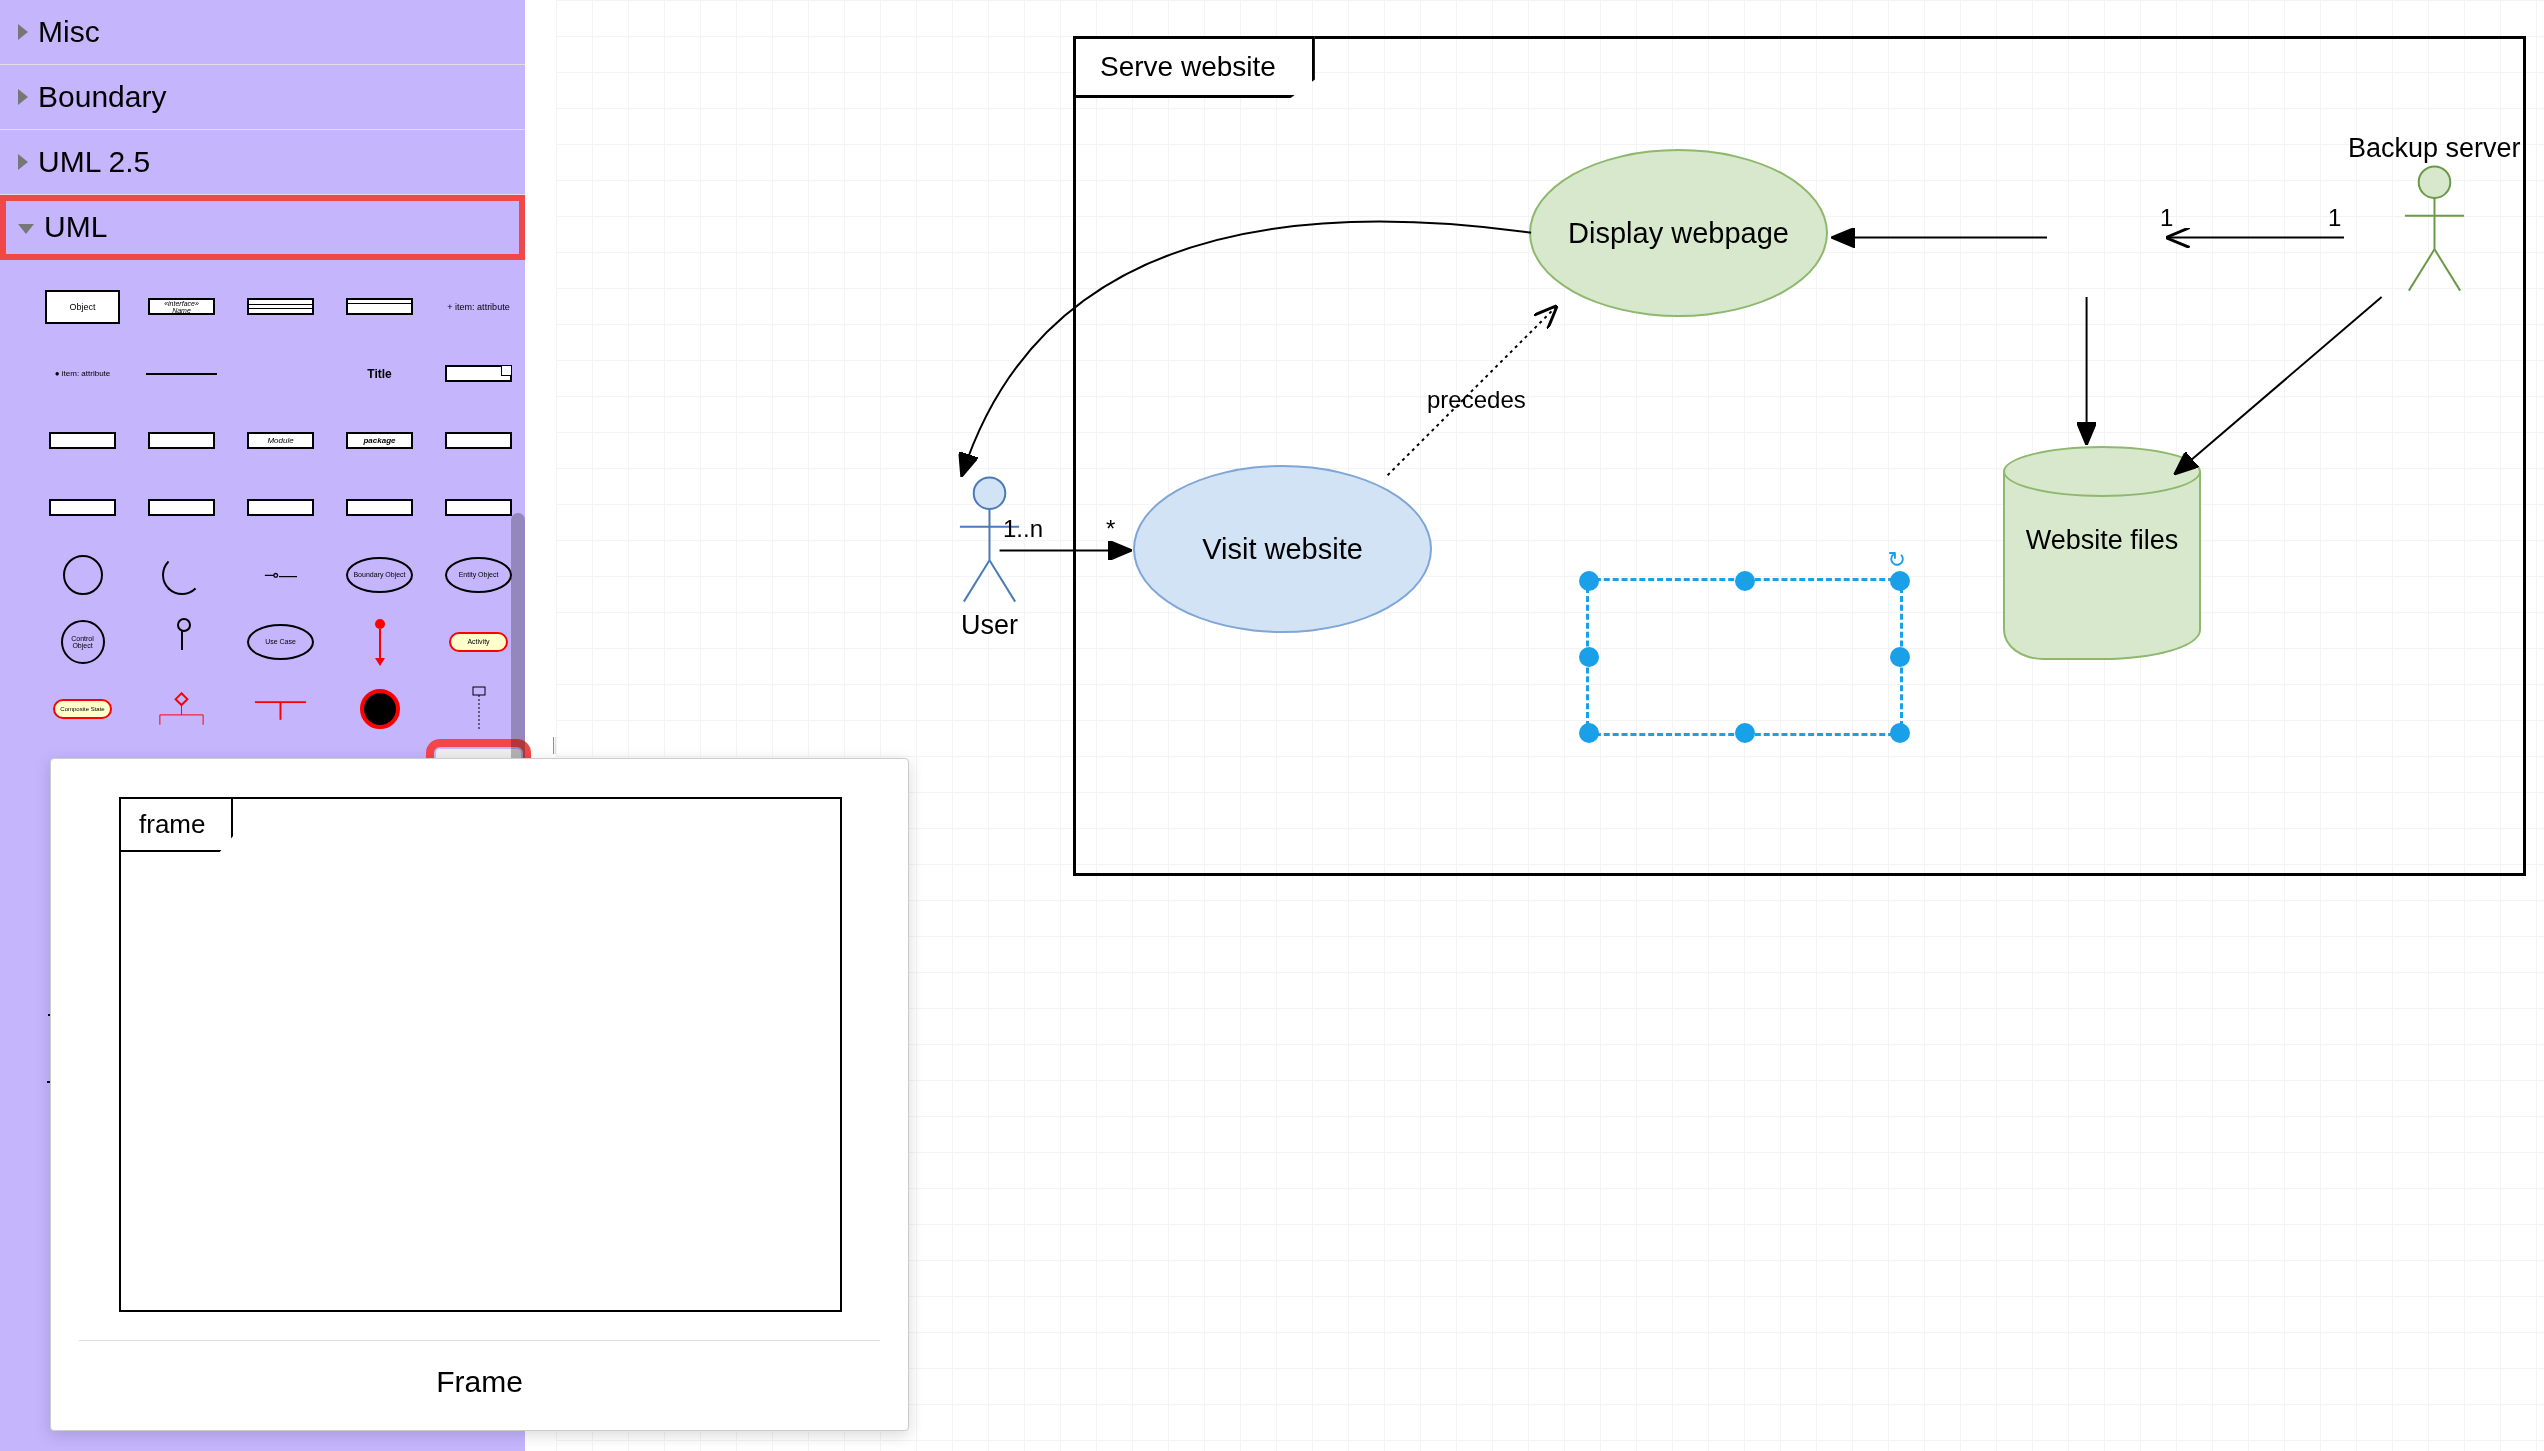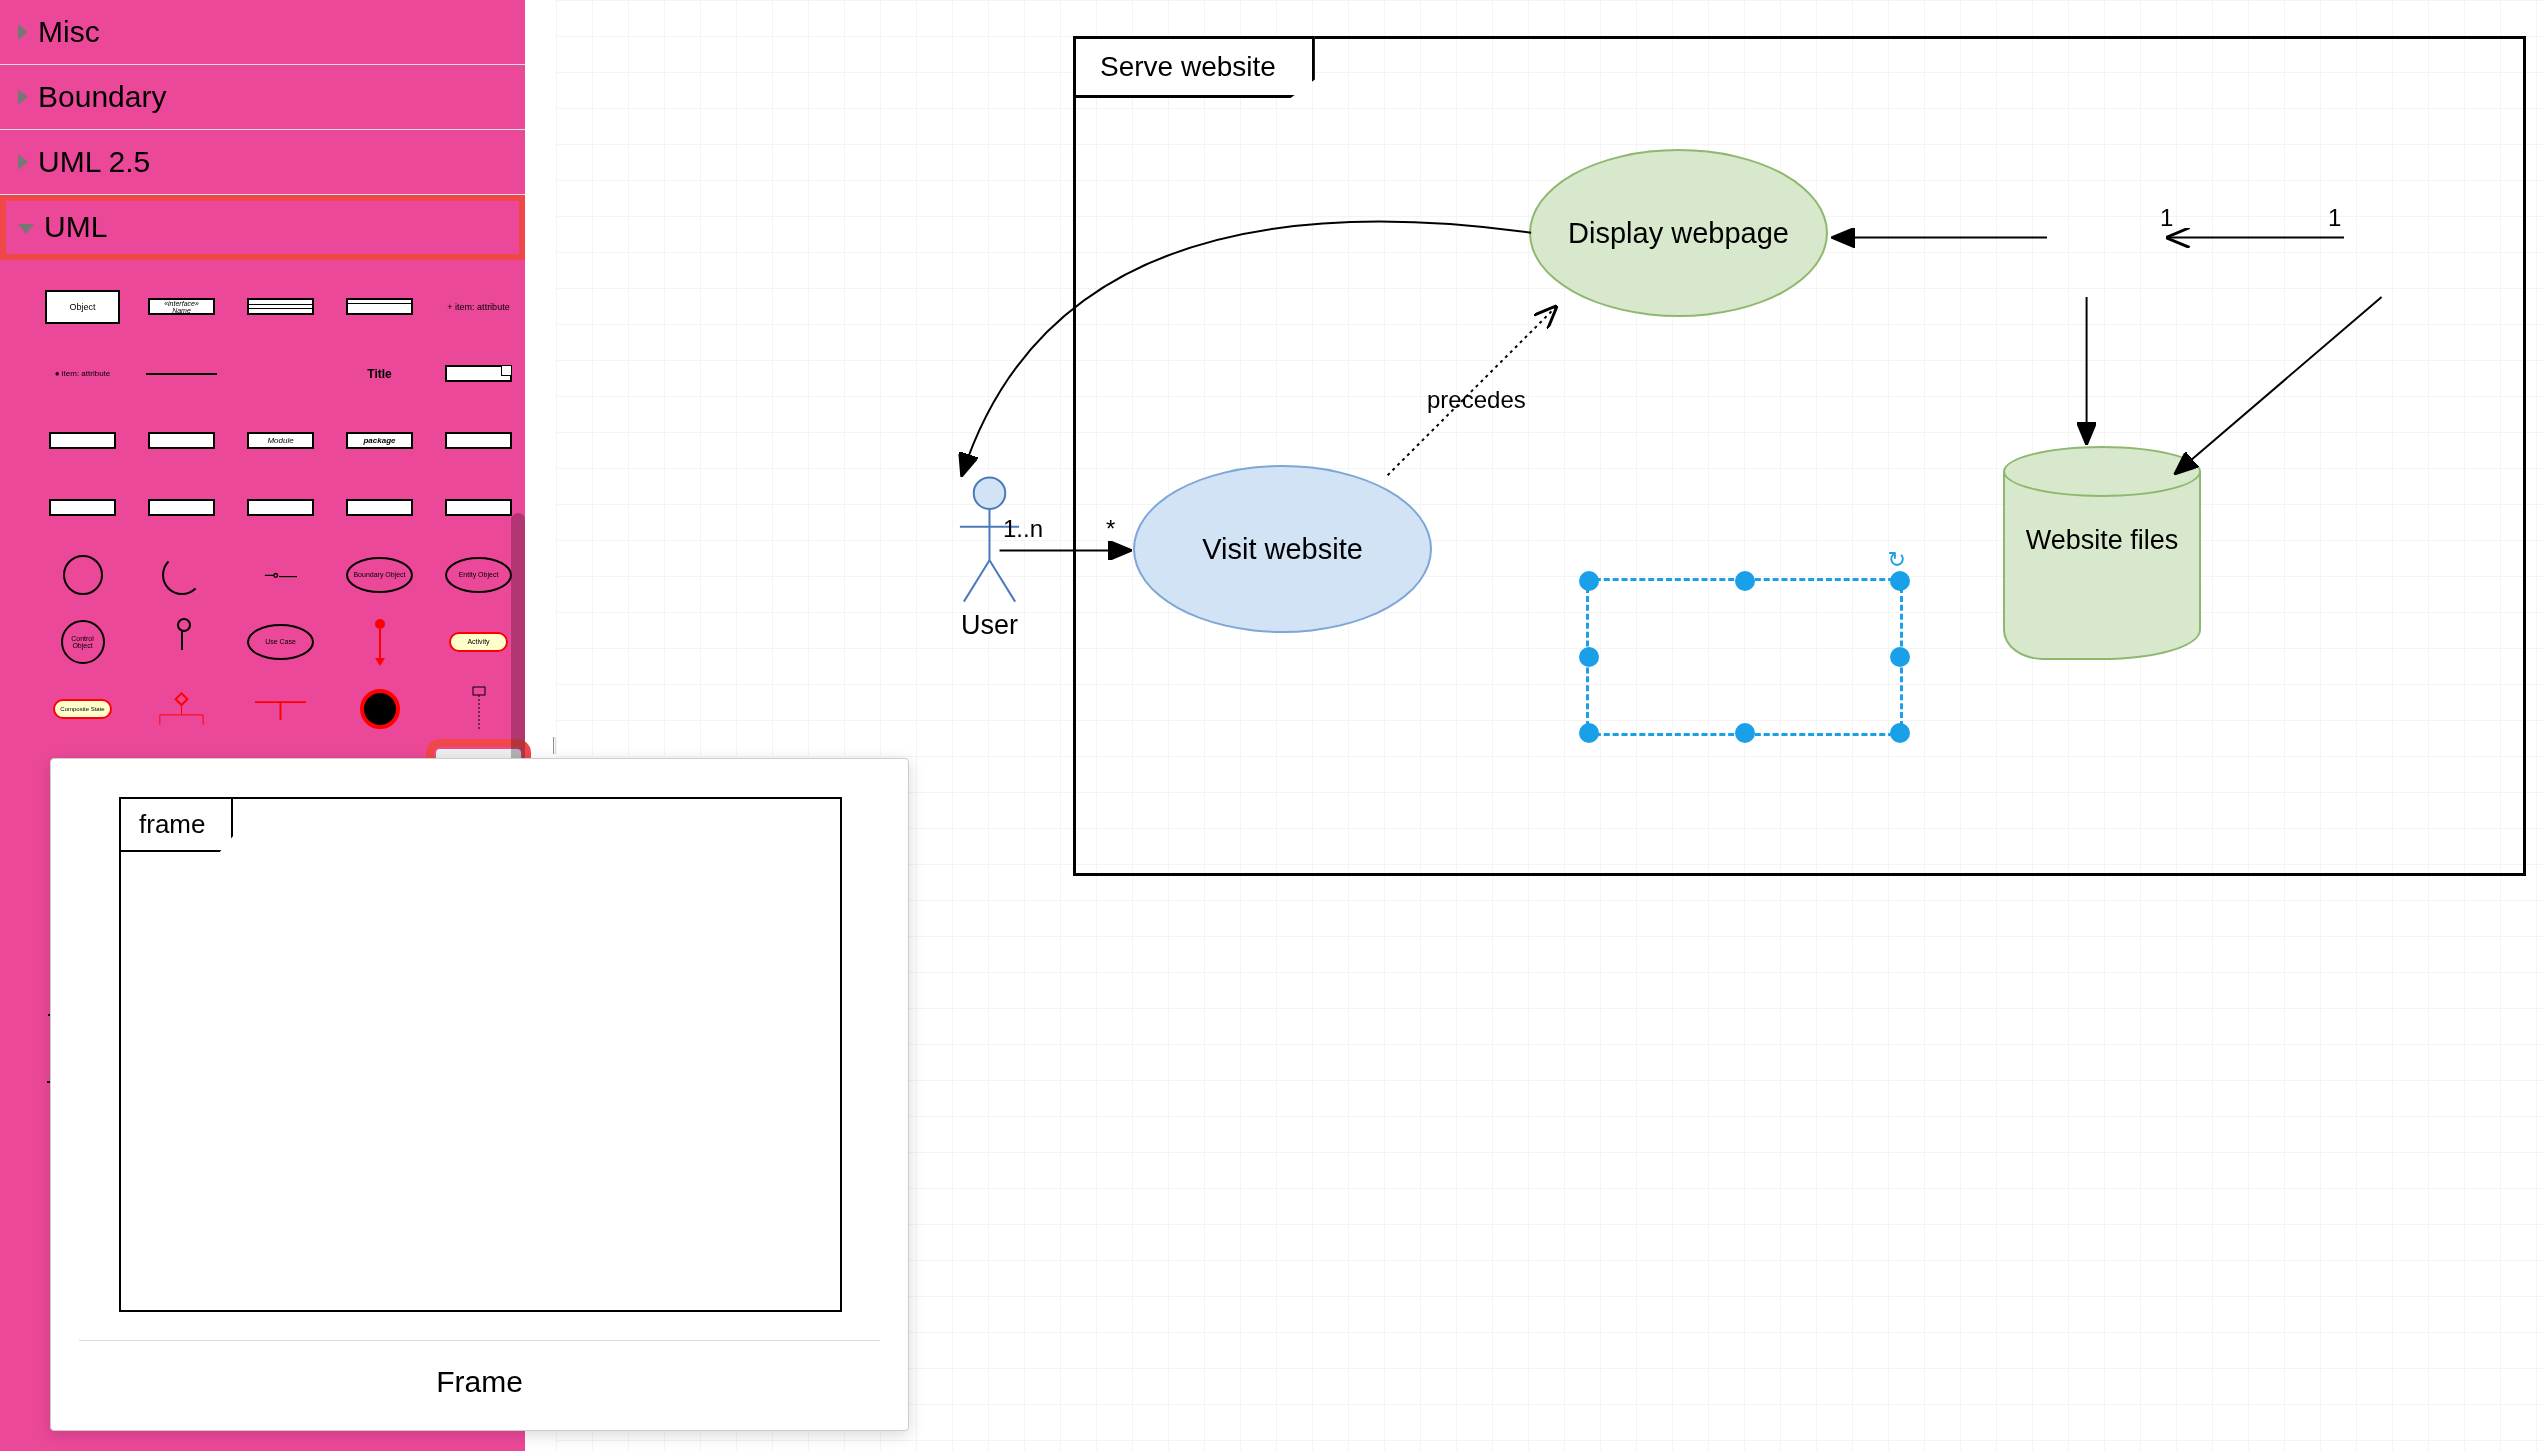--- a/index.html
+++ b/index.html
@@ -1,19 +1,19 @@
 <!DOCTYPE html>
 <html><head>
 <meta charset="utf-8">
 <style>
 * { box-sizing: border-box; margin: 0; padding: 0; }
 body { font-family: -apple-system, Helvetica, Arial, sans-serif; background: #fff; overflow: hidden; width: 2544px; height: 1451px; position: relative; }
 
 
-.sidebar { position: absolute; left: 0; top: 0; width: 525px; height: 1451px; background: #ec4899; z-index: 10; }
+.sidebar { position: absolute; left: 0; top: 0; width: 525px; height: 1451px; background: #c4b5fd; z-index: 10; }
 .category-row { height: 65px; display: flex; align-items: center; padding-left: 18px; border-bottom: 1px solid #e0e0e0; cursor: pointer; font-size: 30px; }
 .category-row .tri { width: 0; height: 0; border-top: 8px solid transparent; border-bottom: 8px solid transparent; border-left: 10px solid #777; margin-right: 10px; }
 .category-row .tri.down { border-left: 8px solid transparent; border-right: 8px solid transparent; border-top: 10px solid #777; border-bottom: none; margin-top: 4px; }
 .category-row.highlighted { outline: 6px solid #f04848; outline-offset: -6px; }
 
 .shapes-grid { padding: 20px 40px; display: grid; grid-template-columns: repeat(5, 1fr); gap: 14px 14px; }
 .shape-cell { width: 85px; height: 53px; display: flex; align-items: center; justify-content: center; cursor: pointer; position: relative; }
 .shape-cell.tall { height: 91px; }
 .shape-cell.highlighted { outline: 8px solid #f04848; outline-offset: 2px; background: #eee; border-radius: 4px; }
 
@@ -373,20 +373,30 @@
       <circle cx="36" cy="18" r="16" fill="#d3e3f6" stroke="#4a7ab8" stroke-width="2"></circle>
       <line x1="36" y1="34" x2="36" y2="86" stroke="#4a7ab8" stroke-width="2"></line>
       <line x1="6" y1="52" x2="66" y2="52" stroke="#4a7ab8" stroke-width="2"></line>
       <line x1="36" y1="86" x2="10" y2="128" stroke="#4a7ab8" stroke-width="2"></line>
       <line x1="36" y1="86" x2="62" y2="128" stroke="#4a7ab8" stroke-width="2"></line>
     </svg>
     <div class="actor-label">User</div>
   </div>
 
 
+  <div class="actor backup">
+    <div class="actor-label">Backup server</div>
+    <svg width="71" height="131" viewBox="0 0 72 132">
+      <circle cx="36" cy="18" r="16" fill="#d8e8cc" stroke="#6a9a46" stroke-width="2"></circle>
+      <line x1="36" y1="34" x2="36" y2="86" stroke="#6a9a46" stroke-width="2"></line>
+      <line x1="6" y1="52" x2="66" y2="52" stroke="#6a9a46" stroke-width="2"></line>
+      <line x1="36" y1="86" x2="10" y2="128" stroke="#6a9a46" stroke-width="2"></line>
+      <line x1="36" y1="86" x2="62" y2="128" stroke="#6a9a46" stroke-width="2"></line>
+    </svg>
+  </div>
 
   <div class="usecase uc-visit">
     <span>Visit website</span>
   </div>
   <div class="usecase uc-display">
     <span>Display webpage</span>
   </div>
 
   <div class="cylinder">
     <div class="cyl-body"></div>

